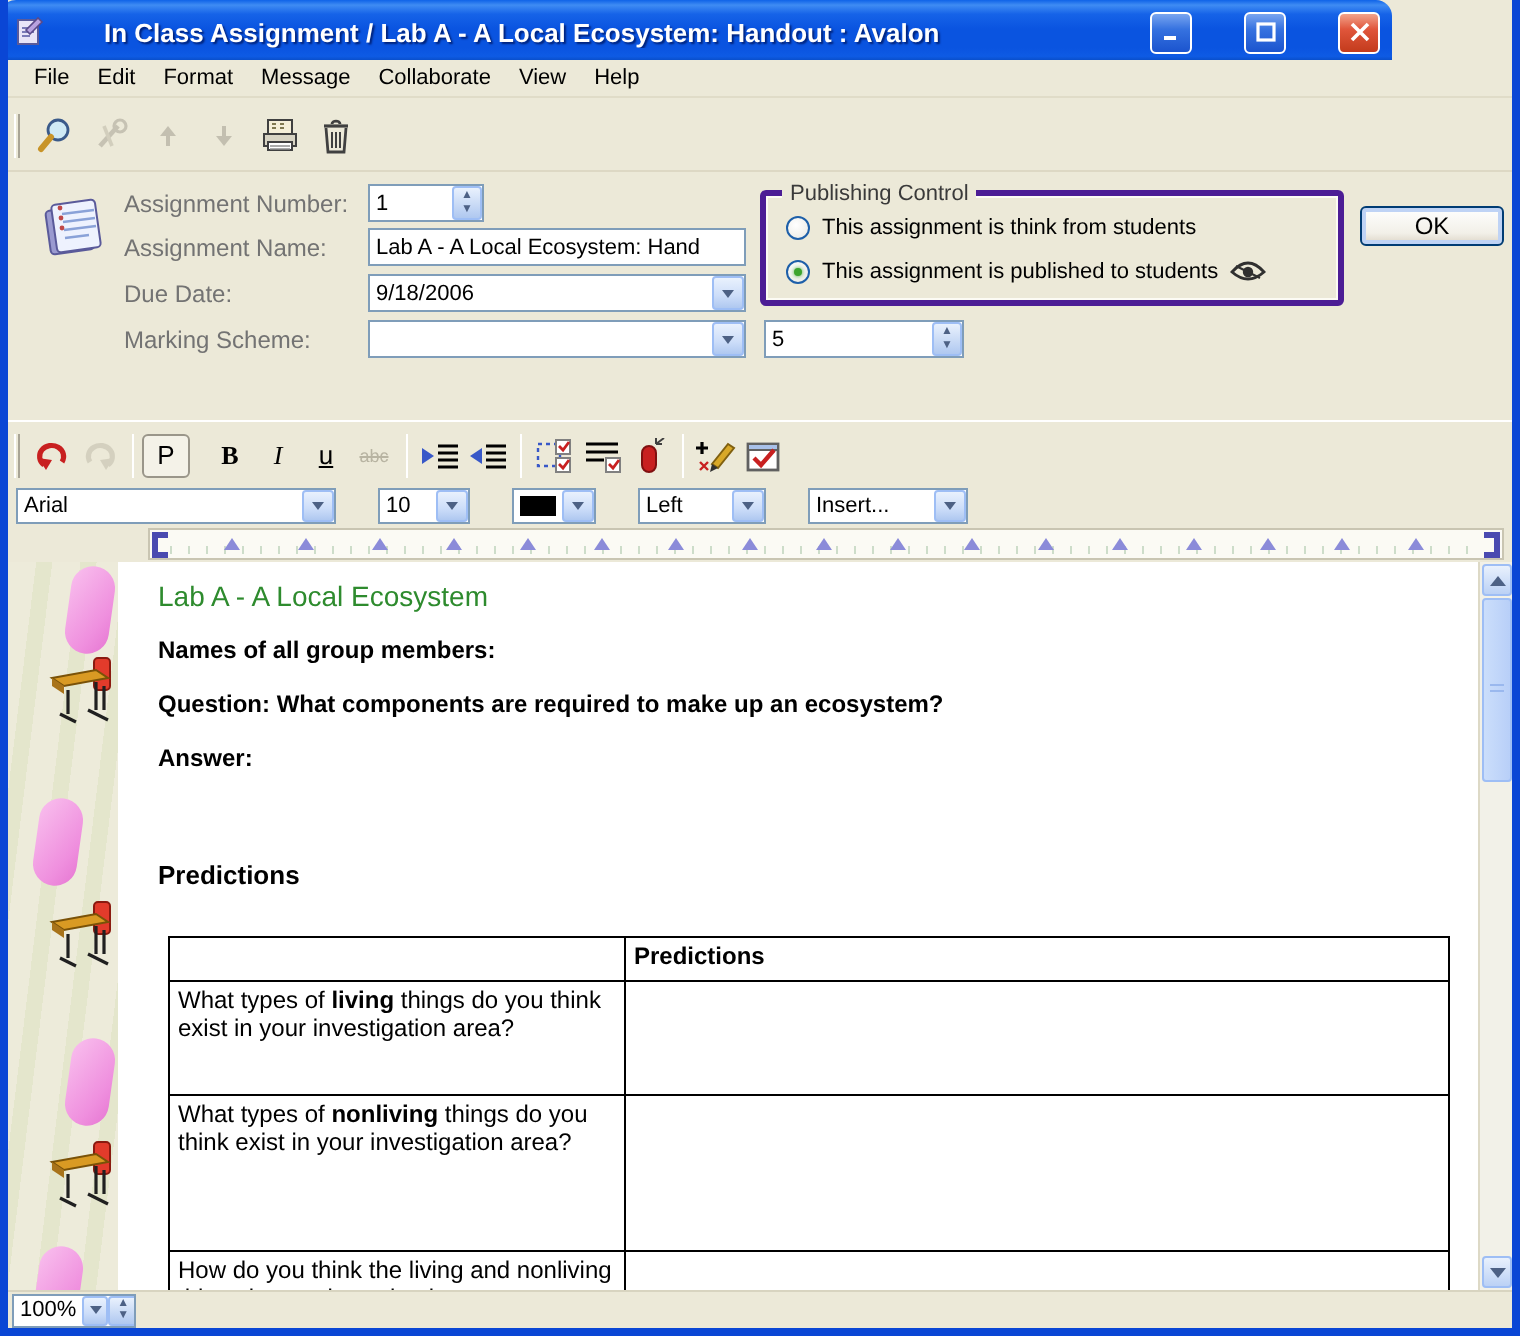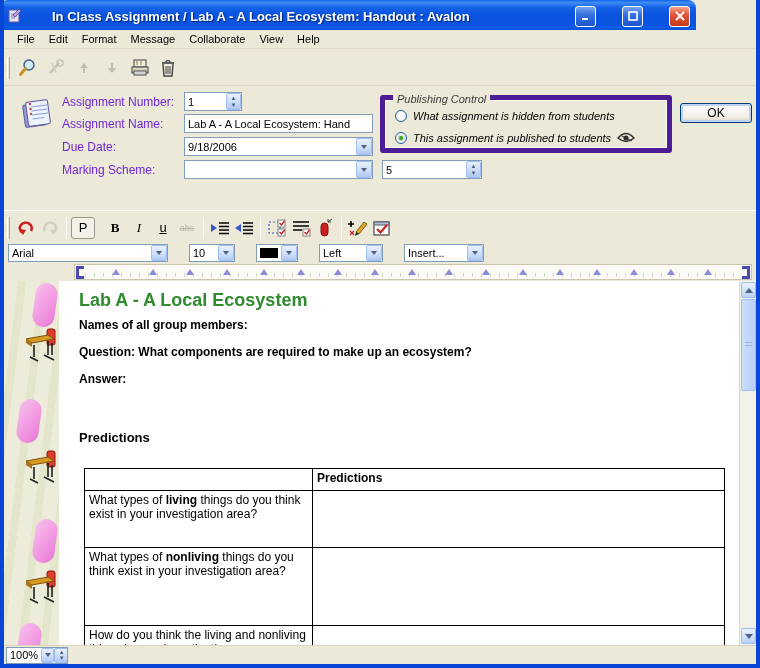--- a/index.html
+++ b/index.html
@@ -22,34 +22,34 @@
     display:flex; align-items:center; padding-left:6px; border-bottom:1px solid #E0DCC8; }
   .menu-item { font-size:11px; color:#000; padding:2px 7px; }
   
   .toolbar1 { position:absolute; left:0; top:50px; width:752px; height:36px; background:#ECE9D8;
     display:flex; align-items:center; border-bottom:1px solid #DDD8C4; }
   .grip { width:3px; height:22px; border-left:1px solid #fff; border-right:1px solid #A8A496; margin:0 4px 0 3px; }
   .tb-btn { width:28px; height:26px; display:flex; align-items:center; justify-content:center; }
   .tb-sep { width:1px; height:22px; background:#C6C2B0; border-right:1px solid #fff; margin:0 4px; }
   
   .formarea { position:absolute; left:0; top:86px; width:752px; height:122px; background:#ECE9D8; }
-  .flabel { position:absolute; font-size:12px; color:#6d28d9; }
+  .flabel { position:absolute; font-size:12px; color:#737373; }
   .xp-field { position:absolute; background:#fff; border:1px solid #7F9DB9; font-size:11px;
     display:flex; align-items:center; overflow:hidden; }
   .xp-field .val { padding:0 3px; white-space:nowrap; flex:1; }
   .arrow-btn { width:16px; height:100%; flex:none; margin-left:auto;
      background:linear-gradient(180deg,#E9F1FD 0%,#CCDDF9 60%,#AFC8F0 100%);
      border:1px solid #9EBEF5; border-radius:2px; display:flex; align-items:center; justify-content:center; }
   .arrow-btn .tri { width:0; height:0; border-left:3px solid transparent; border-right:3px solid transparent;
      border-top:4px solid #4D6185; }
   .spin-btns { width:15px; height:100%; flex:none; margin-left:auto; display:flex; flex-direction:column;
      border:1px solid #9EBEF5; border-radius:2px; background:linear-gradient(180deg,#E9F1FD,#AFC8F0); }
   .spin-btns span { flex:1; display:flex; align-items:center; justify-content:center; font-size:6px; color:#4D6185; line-height:1; }
   .groupbox { position:absolute; left:376px; top:9px; width:292px; height:58px;
-     border:5px solid #4c1d95; border-radius:3px; box-shadow:inset 0 0 0 1px #FCFBF4;font-style:italic; }
+     border:3px solid #4c1d95; border-radius:3px; box-shadow:inset 0 0 0 1px #FCFBF4; }
   .groupbox .legend { position:absolute; top:-7px; left:8px; background:#ECE9D8; padding:0 4px; font-size:11px; color:#3A3A3A; }
   .radio-row { position:absolute; left:10px; display:flex; align-items:center; font-size:11px; gap:6px; }
   .radio { width:12px; height:12px; border-radius:50%; border:1px solid #1D5FA9;
      background:radial-gradient(circle at 40% 35%, #fff 0%, #E8E8E2 100%); position:relative; flex:none; }
   .radio.checked::after { content:""; position:absolute; left:3px; top:3px; width:4px; height:4px;
      border-radius:50%; background:#3DA52E; box-shadow:0 0 2px #3DA52E; }
   .ok-btn { position:absolute; left:676px; top:17px; width:72px; height:20px; border:1px solid #003C74; border-radius:3px;
      background:linear-gradient(180deg,#FFFFFF 0%,#F2F0E8 70%,#DCD5C6 100%);
      box-shadow:inset 0 0 0 2px #BFD3F5; font-size:12px; display:flex; align-items:center; justify-content:center; }
   
@@ -77,21 +77,21 @@
   .marker.l { left:1px; border-left:3px solid #4A4AB0; border-top:3px solid #4A4AB0; border-bottom:3px solid #4A4AB0; }
   .marker.r { right:1px; border-right:3px solid #4A4AB0; border-top:3px solid #4A4AB0; border-bottom:3px solid #4A4AB0; }
   
   .docarea { position:absolute; left:0; top:281px; width:752px; height:364px; background:#fff; overflow:hidden; }
   .doc-margin { position:absolute; left:0; top:0; width:55px; height:100%; background:#EDEBDA;
      background-image:repeating-linear-gradient(97deg,#EDEBDA 0 14px,#E4E6CC 14px 22px); }
   .eraser { position:absolute; width:22px; height:44px; border-radius:11px;
      background:linear-gradient(120deg,#F9C0EE 0%,#EF8FDE 70%,#E677D2 100%); transform:rotate(8deg); }
   .desk { position:absolute; width:38px; height:36px; }
   .doc-content { position:absolute; left:75px; top:0; width:650px; }
-  .doc-title { font-size:18px; font-weight:bold; color:#2E8B2E; position:absolute; top:9px; }
+  .doc-title { font-size:14px; font-weight:normal; color:#2E8B2E; position:absolute; top:9px; }
   .doc-line { font-size:12px; font-weight:bold; color:#000; position:absolute; }
   .doc-h2 { font-size:13px; font-weight:bold; position:absolute; top:149px; }
   .qtable { position:absolute; left:5px; top:187px; width:641px; border-collapse:collapse; }
   .qtable td, .qtable th { border:1px solid #000; font-size:12px; text-align:left; vertical-align:top; padding:2px 4px; }
   .qtable col.c1 { width:228px; }
   .qtable .hdr { font-weight:bold; height:22px; }
   
   .vscroll { position:absolute; right:0; top:0; width:17px; height:100%; background:#F2F1E8; border-left:1px solid #DDD9C6; }
   .sb-btn { position:absolute; left:1px; width:15px; height:16px; border:1px solid #9EBEF5; border-radius:2px;
      background:linear-gradient(180deg,#E9F1FD,#BBD1F5); display:flex; align-items:center; justify-content:center; }
@@ -241,21 +241,21 @@
       <span class="spin-btns">
           <span>▲</span>
           <span>▼</span>
         </span>
     </div>
 
     <div class="groupbox">
       <span class="legend">Publishing Control</span>
       <div class="radio-row" style="top:10px;">
         <span class="radio"></span>
-        <span>What assignment is hidden from students</span>
+        <span>This assignment is think from students</span>
       </div>
       <div class="radio-row" style="top:32px;">
         <span class="radio checked"></span>
         <span>This assignment is published to students</span>
         <span>
           <svg width="18" height="12" viewBox="0 0 18 12">
               <path d="M1 6 Q9 -3 17 6 Q9 13 1 6 Z" fill="none" stroke="#303030" stroke-width="1.4"></path>
               <circle cx="9" cy="6" r="2.6" fill="#303030"></circle>
               <path d="M3 3 L15 9" stroke="#303030" stroke-width="1"></path>
             </svg>

